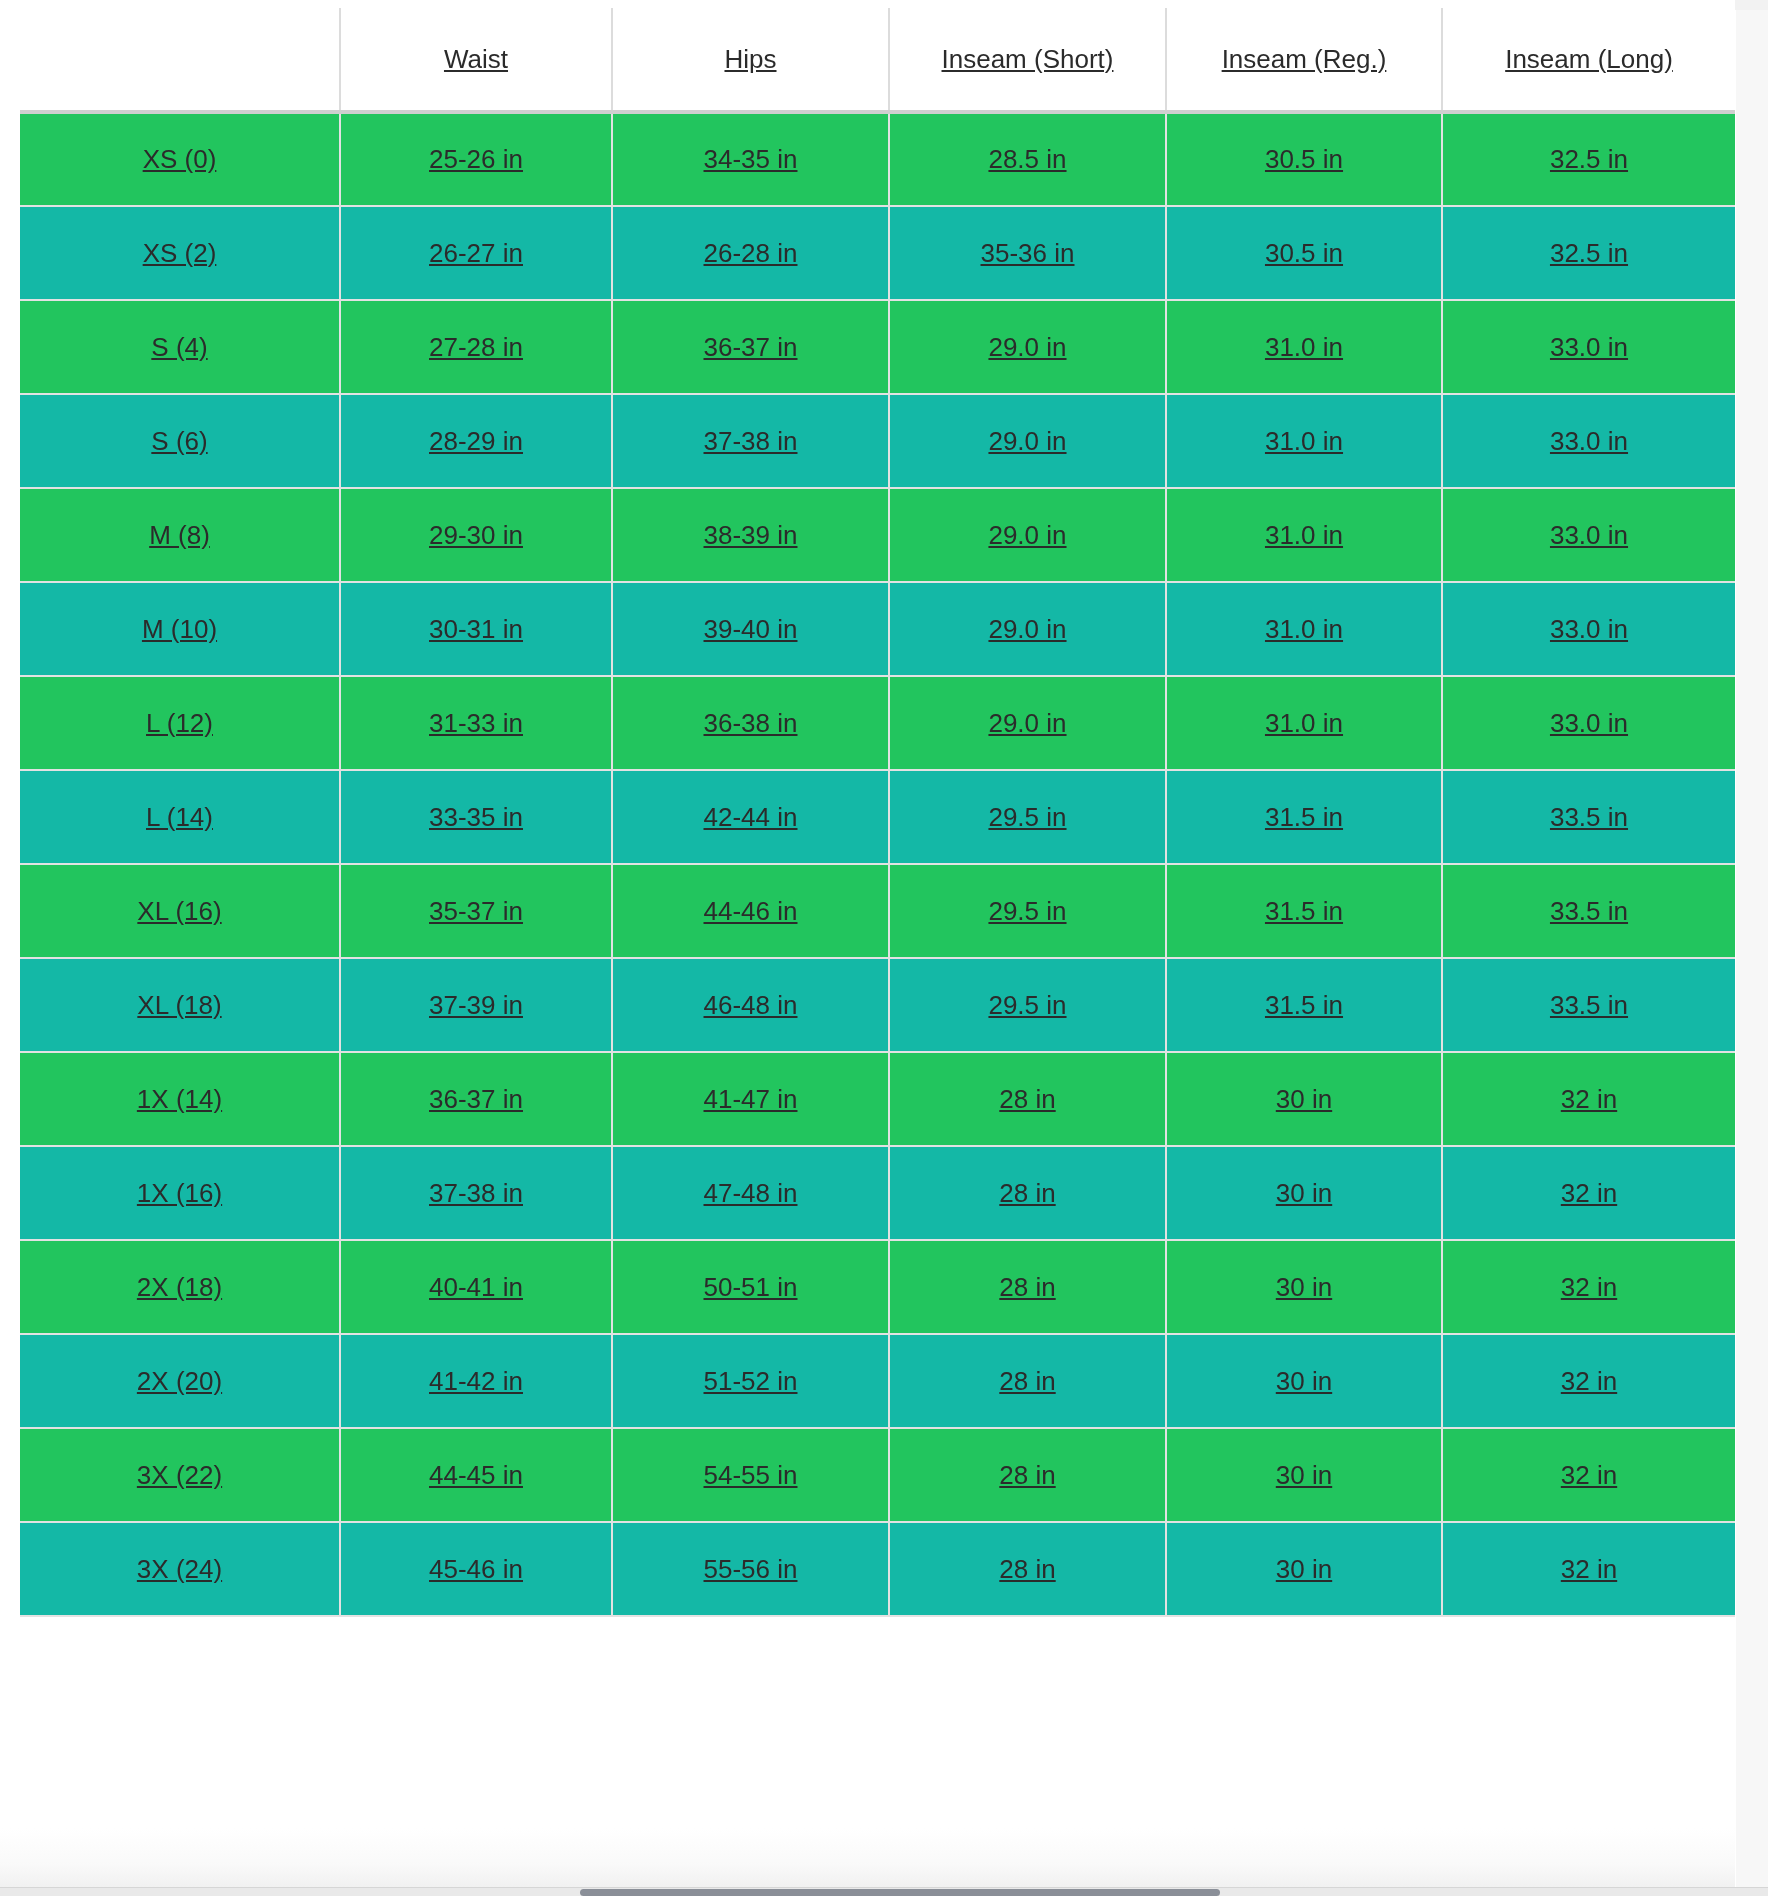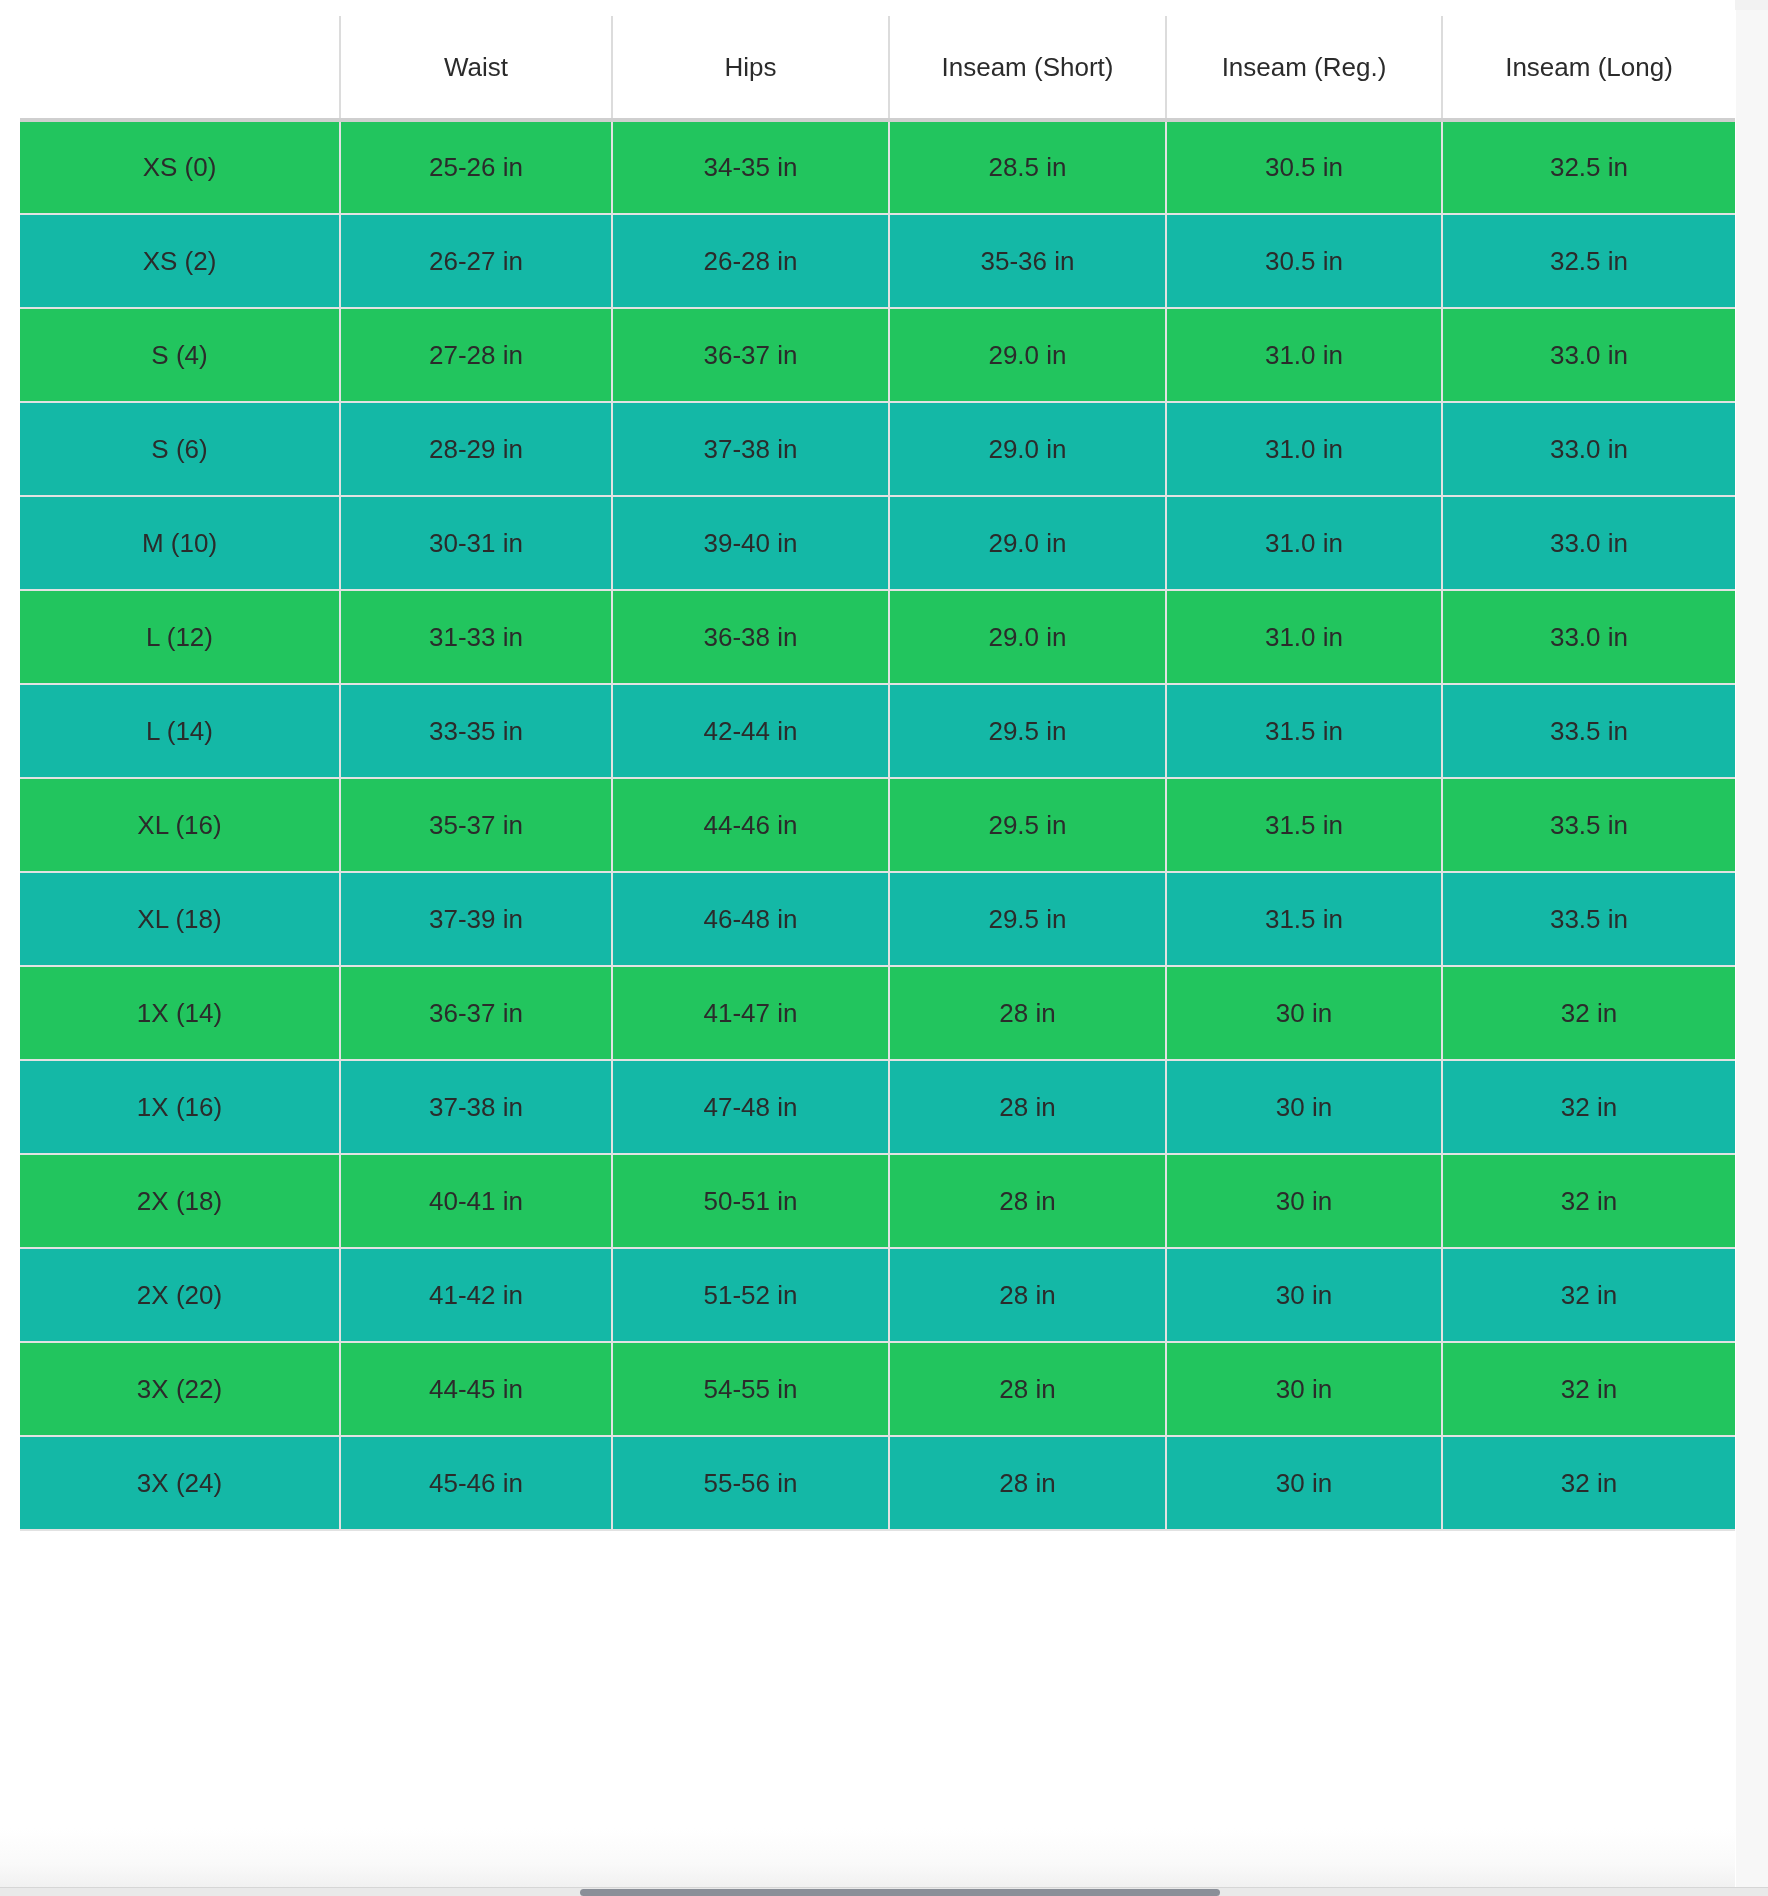--- a/index.html
+++ b/index.html
@@ -39,24 +39,25 @@
     top: 0;
     right: 0;
     width: 33px;
     height: 10px;
     background: #f2f2f2;
   }
 
   .table-scroll {
     position: absolute;
     left: 0;
-    top: 16px;
+    top: 8px;
     width: 1735px;
     height: 1624px;
     overflow: hidden;
+    text-decoration: underline;
   }
 
   table.size-chart {
     border-collapse: collapse;
     table-layout: fixed;
     width: 1715px;
     margin-left: 20px;
     background: #ffffff;
   }
 
@@ -181,20 +182,28 @@
             <td>33.0 in</td>
           </tr>
           <tr class="zebra">
             <td>S (6)</td>
             <td>28-29 in</td>
             <td>37-38 in</td>
             <td>29.0 in</td>
             <td>31.0 in</td>
             <td>33.0 in</td>
           </tr>
+          <tr class="plain">
+            <td>M (8)</td>
+            <td>29-30 in</td>
+            <td>38-39 in</td>
+            <td>29.0 in</td>
+            <td>31.0 in</td>
+            <td>33.0 in</td>
+          </tr>
           <tr class="zebra">
             <td>M (10)</td>
             <td>30-31 in</td>
             <td>39-40 in</td>
             <td>29.0 in</td>
             <td>31.0 in</td>
             <td>33.0 in</td>
           </tr>
           <tr class="plain">
             <td>L (12)</td>

